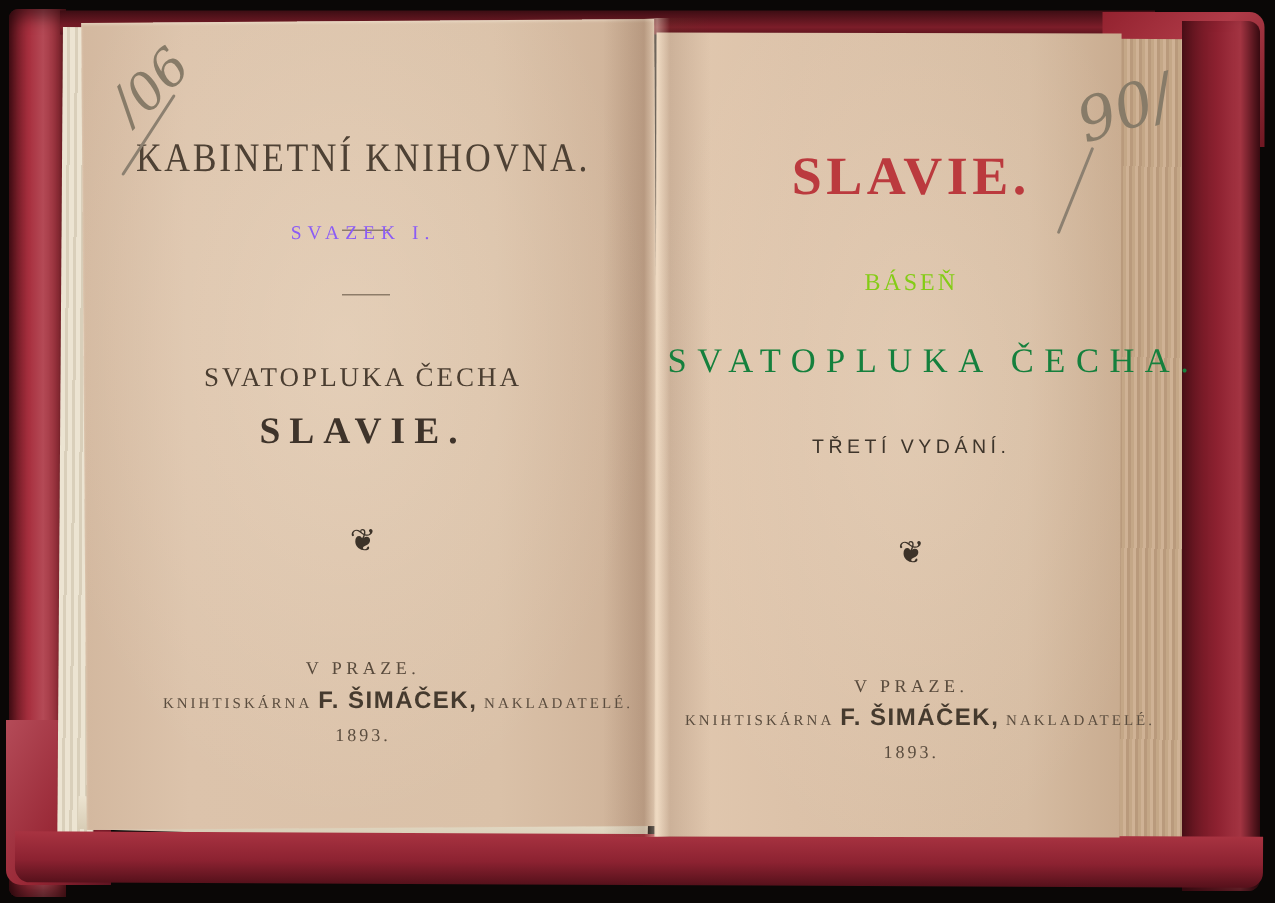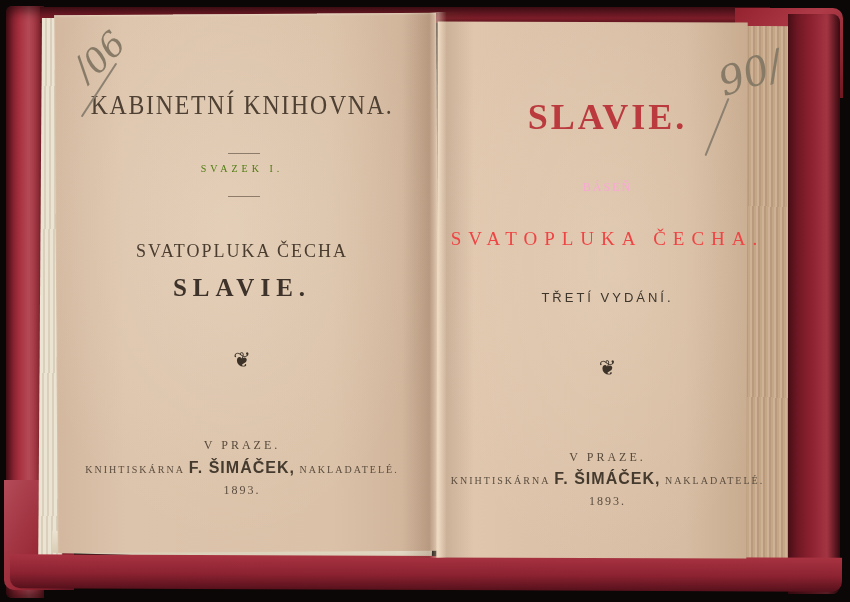--- a/index.html
+++ b/index.html
@@ -82,34 +82,34 @@
     pointer-events:none;
   }
   
   .pt{position:absolute;text-align:center;color:#483b2e;white-space:nowrap;}
   .lp{left:62px;width:360px;}
   .rp{left:445px;width:325px;}
   .series-title{top:90px;font-size:27px;letter-spacing:2px;transform:scaleX(.88);color:#4e4134;}
   .rule{position:absolute;height:1px;background:#8d7c69;}
   .rule-l1{left:228px;top:153px;width:32px;}
   .rule-l2{left:228px;top:196px;width:32px;}
-  .volume{top:163px;font-size:10px;letter-spacing:4px;color:#4d7c0f;}
+  .volume{top:147px;font-size:13px;letter-spacing:4px;color:#8b5cf6;}
   .author-l{top:241px;font-size:18px;letter-spacing:2px;color:#4a3d30;}
   .title-l{top:274px;font-size:25px;font-weight:bold;letter-spacing:6px;color:#3e332a;}
   .ornament{position:absolute;text-align:center;font-size:21px;color:#3c3228;}
   .orn-l{left:62px;width:360px;top:348px;}
   .orn-r{left:445px;width:325px;top:356px;}
   .imprint-place-l{top:438px;font-size:12px;letter-spacing:3px;color:#584a3c;}
-  .imprint-line{font-size:10px;letter-spacing:2px;color:#5b4d3f;}
+  .imprint-line{font-size:10px;letter-spacing:2px;color:#5b4d3f;text-align:right;}
   .imprint-line .pub{font-size:16px;font-weight:bold;letter-spacing:1px;color:#453a2e;font-family:"Liberation Sans",sans-serif;}
   .imprint-line-l{top:459px;}
   .imprint-year-l{top:483px;font-size:12px;letter-spacing:2px;color:#5b4d3f;}
   .title-r{top:96px;font-size:36px;font-weight:bold;letter-spacing:3px;color:#bb3a3e;}
-  .genre-r{top:180px;font-size:12px;letter-spacing:2px;color:#f9a8d4;}
-  .author-r{top:228px;font-size:19px;letter-spacing:7px;color:#ef4444;}
+  .genre-r{top:180px;font-size:16px;letter-spacing:2px;color:#84cc16;}
+  .author-r{top:228px;font-size:23px;letter-spacing:7px;color:#15803d;}
   .edition-r{top:290px;font-size:13px;font-weight:normal;letter-spacing:3px;color:#3e352b;font-family:"Liberation Sans",sans-serif;}
   .imprint-place-r{top:450px;font-size:12px;letter-spacing:3px;color:#584a3c;}
   .imprint-line-r{top:470px;}
   .imprint-year-r{top:494px;font-size:12px;letter-spacing:2px;color:#5b4d3f;}
   
   .pencil{position:absolute;color:#877b68;font-family:"DejaVu Serif",serif;font-style:italic;}
   .pencil-left{left:72px;top:36px;font-size:34px;transform:rotate(134deg);}
   .pencil-left-tail{left:98px;top:58px;width:2px;height:64px;background:linear-gradient(180deg,#8c8univ 0,#8c8070 0,#9a8e7b 100%);background:#8c8070;transform:rotate(33deg);border-radius:2px;}
   .pencil-right{left:718px;top:50px;font-size:40px;transform:rotate(-18deg);}
   .pencil-right-tail{left:716px;top:96px;width:2px;height:62px;background:#8c8070;transform:rotate(22deg);border-radius:2px;}

